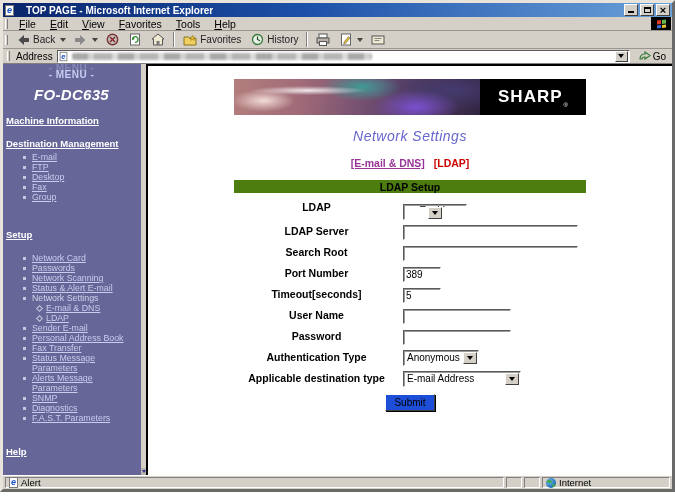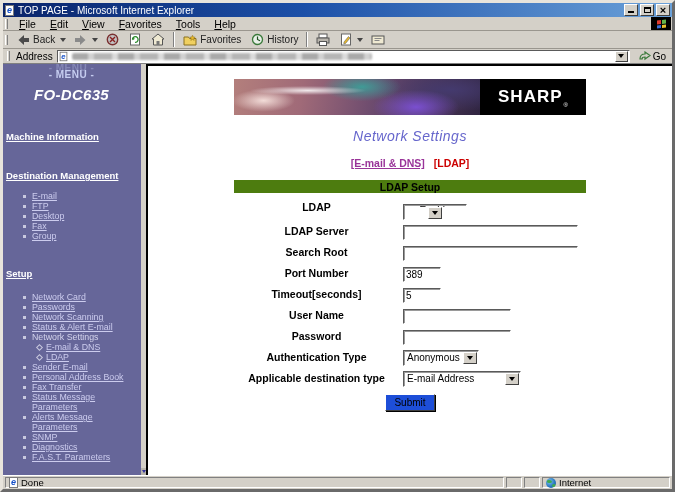--- a/index.html
+++ b/index.html
@@ -6,21 +6,21 @@
   html,body { width:675px; height:500px; background:#ffffff; font-family:"Liberation Sans", sans-serif; }
   .window { width:675px; height:492px; background:#d4d0c8;
     border:3px solid; border-color:#e8e4dc #6a6a6a #6a6a6a #e8e4dc; display:flex; flex-direction:column; }
 
   
   .titlebar { height:14px; background:linear-gradient(90deg,#0a246a 0%,#1c50a8 45%,#6ba1d9 100%);
     display:flex; align-items:center; padding:0 2px; flex:0 0 auto; }
   .ie-page { width:9px; height:11px; background:#fff; border:1px solid #7a7a7a; position:relative;
     display:inline-flex; align-items:center; justify-content:center; flex:0 0 auto; }
   .ie-page::before { content:"e"; color:#1550c8; font-weight:bold; font-size:9px; line-height:9px; font-style:italic; }
-  .titlebar .title-text { color:#fff; font-weight:normal; font-size:10px; margin-left:4px; flex:1;
+  .titlebar .title-text { color:#fff; font-weight:bold; font-size:10px; margin-left:12px; flex:1;
     white-space:nowrap; overflow:hidden; }
   .win-buttons { display:flex; gap:2px; }
   .wbtn { width:14px; height:12px; background:#d4d0c8; border:1px solid; border-color:#fff #404040 #404040 #fff;
     display:inline-flex; align-items:center; justify-content:center; font-size:9px; line-height:9px; color:#000; cursor:default; }
   .g-min { width:6px; height:2px; background:#000; align-self:flex-end; margin-bottom:2px; }
   .g-restore { width:7px; height:6px; border:1px solid #000; border-top-width:2px; background:transparent; }
   .g-close::before { content:"\00d7"; font-weight:bold; font-size:11px; }
 
   
   .menubar { height:14px; display:flex; align-items:center; padding:0 1px; flex:0 0 auto;
@@ -57,22 +57,22 @@
     display:flex; align-items:center; justify-content:center; }
   .addr-drop i, .sel-btn i { width:0; height:0; border-left:3px solid transparent; border-right:3px solid transparent; border-top:4px solid #000; }
   .go-btn { display:inline-flex; align-items:center; gap:2px; font-size:10px; margin-left:6px; padding:0 3px; background:transparent; border:none; }
 
   
   .content { flex:1; display:flex; min-height:0; background:#fff; }
   .sidebar { width:138px; background:#666699; color:#fff; padding:5px 4px 0 3px; overflow:hidden; flex:0 0 auto; }
   .menu-head { text-align:center; font-size:10px; font-weight:bold; color:#c6cdf0; letter-spacing:.5px;
     text-shadow:0 -7px 0 rgba(190,198,235,.35); }
   .model { text-align:center; font-size:15px; font-weight:bold; font-style:italic; color:#fff; margin-top:6px; letter-spacing:.3px; }
-  .shead { display:block; font-size:9.5px; font-weight:bold; color:#fff; text-decoration:underline; margin-top:28px; cursor:pointer; }
-  .side-list { margin-top:10px; }
+  .shead { display:block; font-size:9.5px; font-weight:bold; color:#fff; text-decoration:underline; margin-top:12px; cursor:pointer; }
+  .side-list { margin-top:3px; }
   .side-item { position:relative; padding-left:26px; font-size:8.8px; line-height:10px; color:#ccccee;
     text-decoration:underline; cursor:pointer; }
   .side-item::before { content:""; position:absolute; left:17px; top:3.5px; width:3px; height:3px; background:#c8c8de; }
   .side-item.plain { text-decoration:none; color:#d4d4ec; }
   .side-sub { position:relative; padding-left:40px; font-size:8.8px; line-height:10px; color:#ccccee; text-decoration:underline; cursor:pointer; }
   .side-sub::before { content:""; position:absolute; left:31px; top:3px; width:3px; height:3px; border:1px solid #c8c8de; background:transparent; transform:rotate(45deg); }
   .mt-setup { margin-top:27px; }
   .mt-setuplist { margin-top:13px; }
   .mt-help { margin-top:23px; }
 
@@ -395,21 +395,21 @@
         </table>
         <button class="submit-btn">Submit</button>
       </div>
 
     </div>
   </div>
 
   <div class="statusbar">
     <div class="pane pane-done">
       <span class="ie-page"></span>
-      <span>Done</span>
+      <span>Alert</span>
     </div>
     <div class="pane pane-sm"></div>
     <div class="pane pane-sm"></div>
     <div class="pane pane-zone">
       <span class="globe"></span>
       <span>Internet</span>
     </div>
   </div>
 
 </div>

